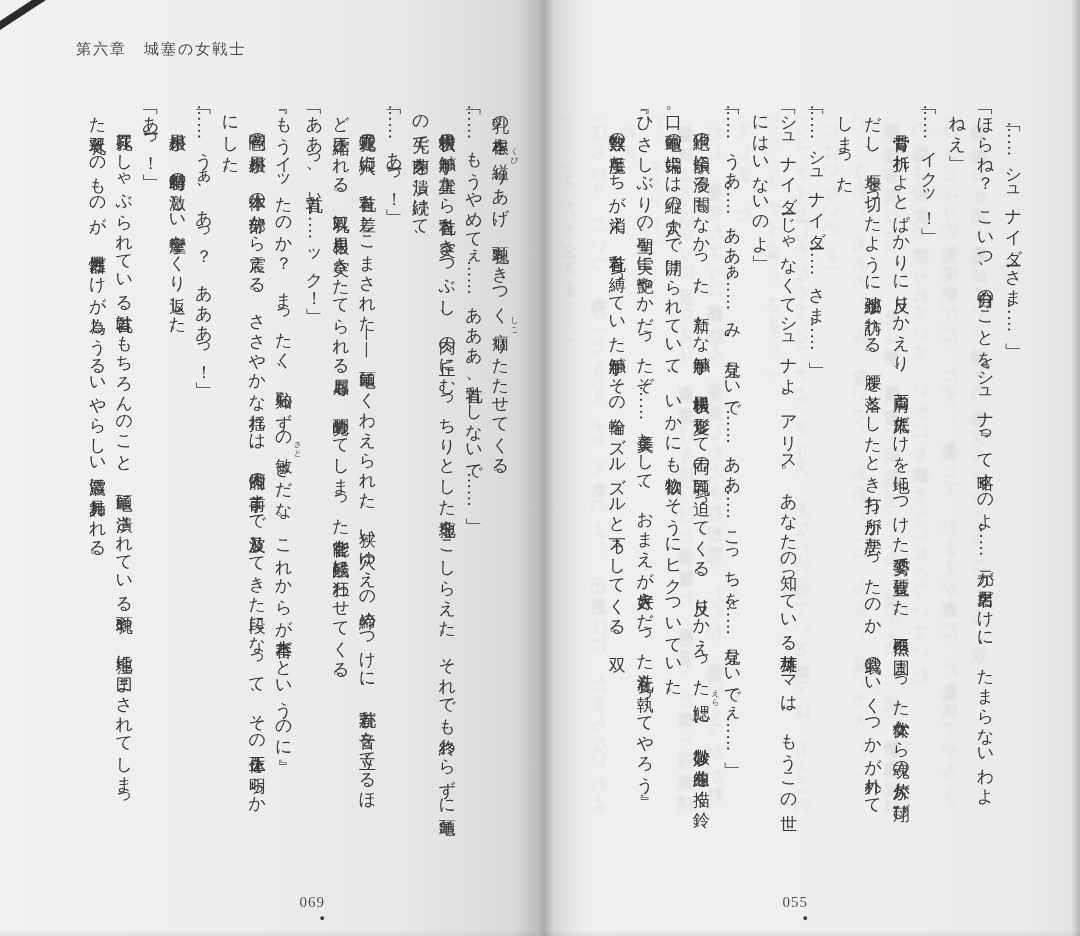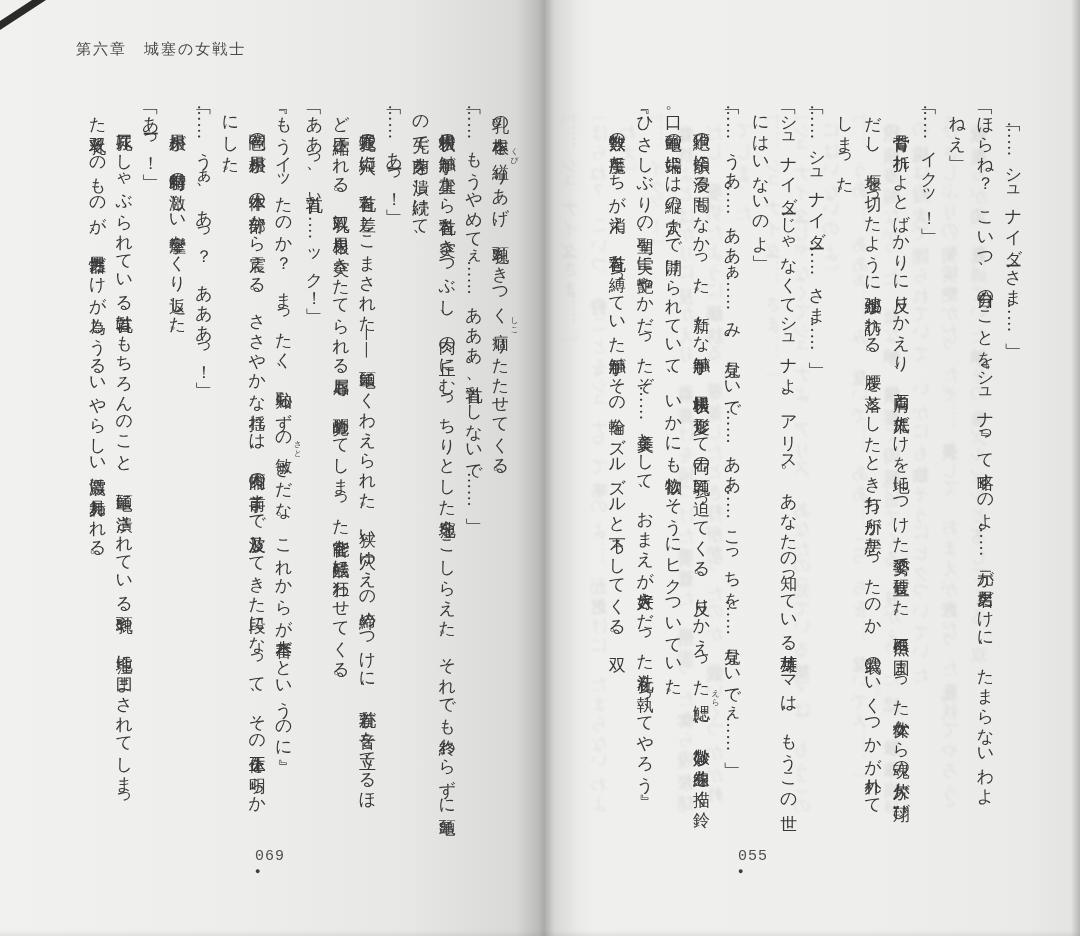--- a/index.html
+++ b/index.html
@@ -78,22 +78,22 @@
     position:absolute;top:112px;left:10px;width:470px;height:700px;
     writing-mode:vertical-rl;text-orientation:mixed;
     font-size:17px;line-height:29px;letter-spacing:0.6px;
     color:#6a6a68;opacity:0.10;filter:blur(1.1px);
     transform:scaleX(-1);z-index:0;overflow:hidden;
   }
   .bleed p{margin:0;padding:0;}
 
   
   .folio{
-    position:absolute;top:848px;width:70px;text-align:left;
-    font-family:Liberation Mono, monospace;
+    position:absolute;top:894px;width:70px;text-align:right;
+    font-family:Liberation Serif, serif;
     font-size:15px;color:#4f4f4d;letter-spacing:1px;z-index:2;
   }
   .folio-left{left:255px;}
   .folio-right{left:193px;}
   .folio-dot{font-size:9px;line-height:9px;margin-top:3px;color:#3c3c3a;letter-spacing:0;}
 </style>
 </head>
 <body>
 
 <div class="spread">

